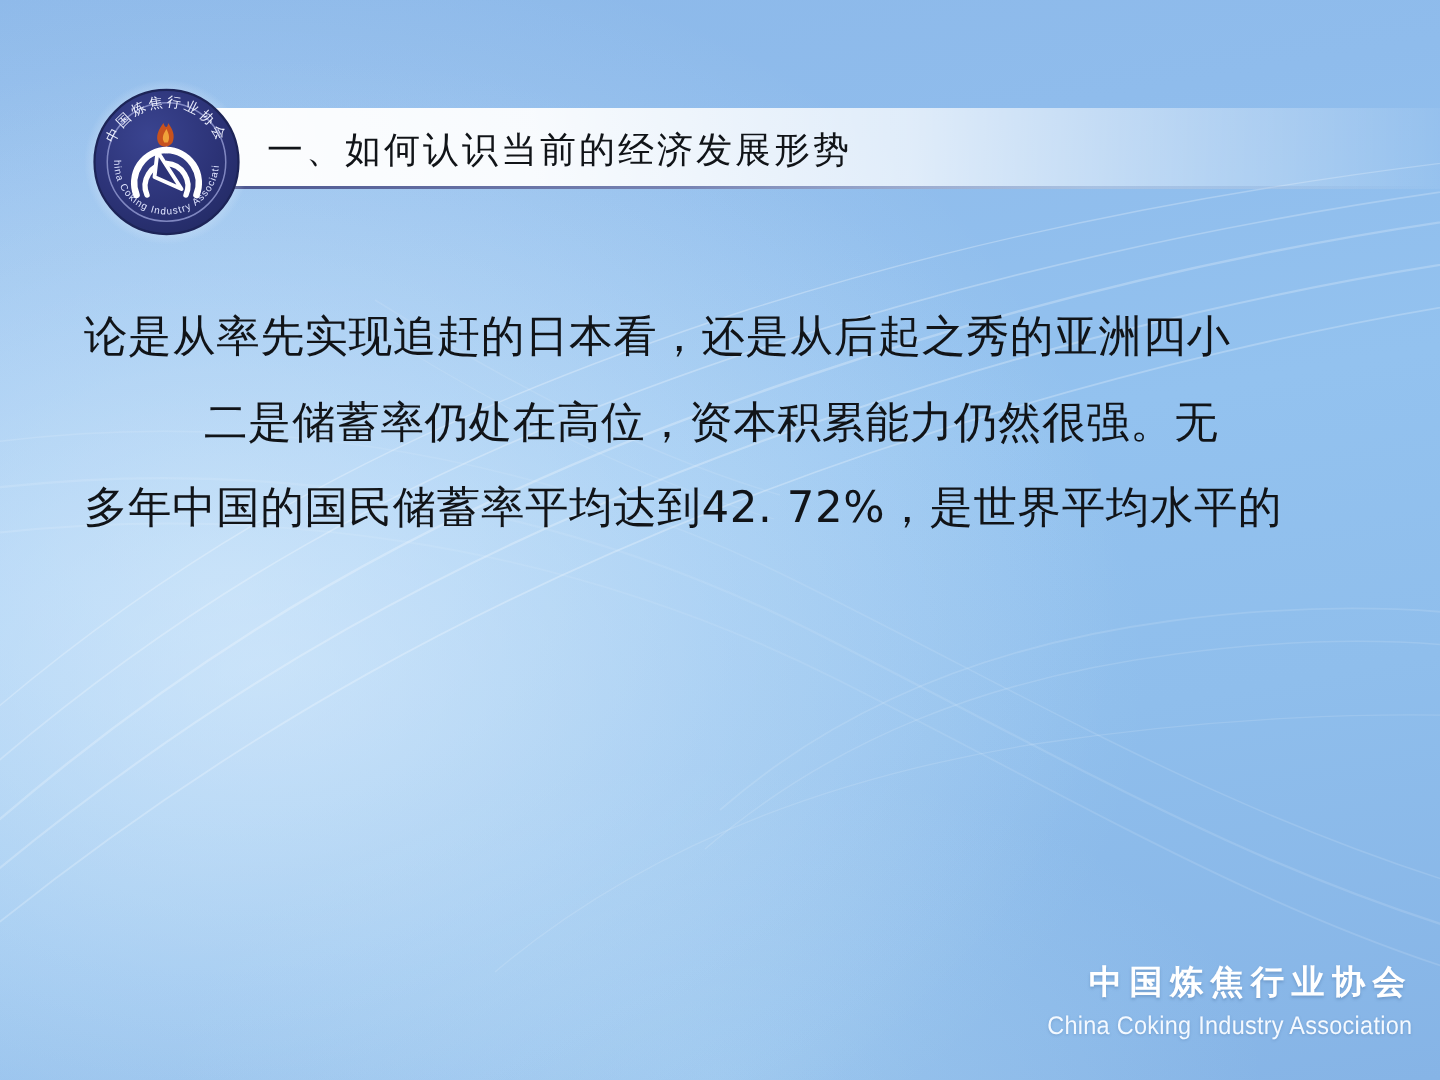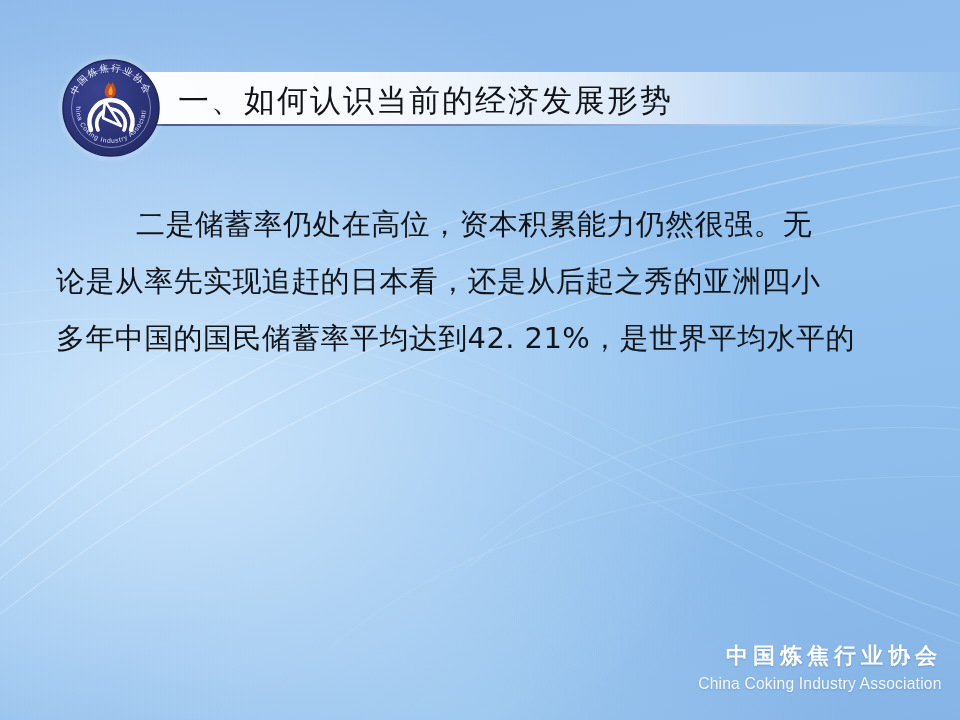--- a/index.html
+++ b/index.html
@@ -52,21 +52,21 @@
     background: linear-gradient(to right,
         rgba(40,52,120,0.85) 0%,
         rgba(55,70,140,0.65) 40%,
         rgba(90,120,175,0.28) 72%,
         rgba(130,170,220,0.0) 100%);
   }
   .title-text {
     position: absolute;
     left: 178px;
     top: 80px;
-    font-size: 31px;
+    font-size: 24px;
     line-height: 40px;
     color: #111418;
     letter-spacing: 2px;
     white-space: nowrap;
     font-family: "DejaVu Sans", "Liberation Sans", sans-serif;
   }
 
   
   .logo {
     position: absolute;
@@ -210,23 +210,23 @@
     <g fill="none" stroke="#ffffff" stroke-linecap="round">
       <path d="M 36,78 A 22,22 0 0 1 56,48" stroke-width="4.4"></path>
       <path d="M 76,78 A 22,22 0 0 0 56,48" stroke-width="4.4"></path>
       <path d="M 43,78 A 15,15 0 0 1 56,57" stroke-width="3.6"></path>
       <path d="M 69,78 A 15,15 0 0 0 56,57" stroke-width="3.6"></path>
     </g>
     <path d="M 50,49 L 66,74 L 48,66 Z" fill="#2c3377" stroke="#ffffff" stroke-width="2.6" stroke-linejoin="round"></path>
   </svg>
 
   <div class="body-text">
+    <div class="body-line">论是从率先实现追赶的日本看，还是从后起之秀的亚洲四小</div>
     <div class="body-line indent">二是储蓄率仍处在高位，资本积累能力仍然很强。无</div>
-    <div class="body-line">论是从率先实现追赶的日本看，还是从后起之秀的亚洲四小</div>
-    <div class="body-line">多年中国的国民储蓄率平均达到42. 21%，是世界平均水平的</div>
+    <div class="body-line">多年中国的国民储蓄率平均达到42. 72%，是世界平均水平的</div>
   </div>
 
   <div class="brand">
     <div class="brand-cn">中国炼焦行业协会</div>
     <div class="brand-en">China Coking Industry Association</div>
   </div>
 
 </div>
 
 </body></html>

